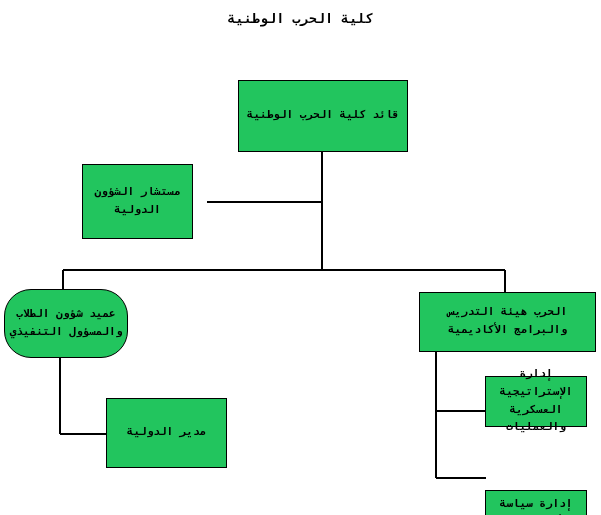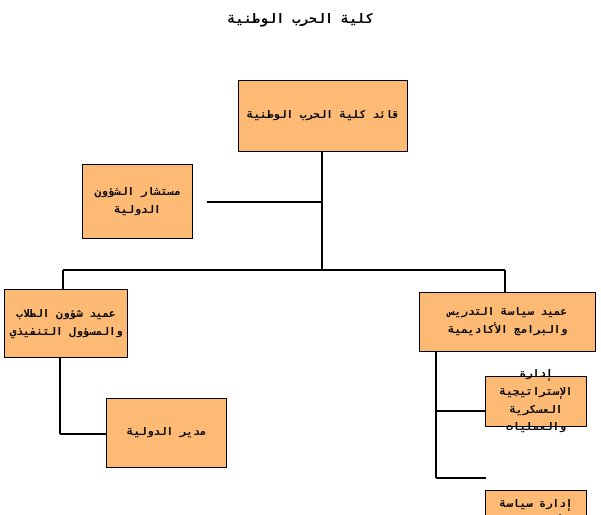--- a/index.html
+++ b/index.html
@@ -35,39 +35,39 @@
   }
   .wires line {
     stroke: #000000;
     stroke-width: 1.5;
     shape-rendering: crispEdges;
   }
   .node {
     position: absolute;
     box-sizing: border-box;
     border: 1.5px solid #000000;
-    background: #fdba74;
+    background: #22c55e;
     display: flex;
     align-items: center;
     justify-content: center;
   }
   .node span {
     display: block;
     text-align: center;
     font-weight: bold;
     font-size: 11px;
     line-height: 1.6;
     direction: rtl;
     white-space: pre-line;
     padding: 0 3px;
   }
   
   .n-commander   { left: 238px; top:  80px; width: 170px; height: 72px; }
   .n-advisor     { left:  82px; top: 164px; width: 111px; height: 75px; }
-  .n-dean-students { left:  4px; top: 289px; width: 124px; height: 69px; }
+  .n-dean-students { left:  4px; top: 289px; width: 124px; height: 69px; border-radius: 27px; }
   .n-dean-faculty  { left: 419px; top: 292px; width: 177px; height: 60px; }
   .n-admin-director{ left: 106px; top: 398px; width: 121px; height: 70px; }
   .n-strategy-ops  { left: 485px; top: 376px; width: 102px; height: 51px; }
   .n-security-policy{ left: 485px; top: 458px; width: 102px; height: 47px; margin-top: 32px; }
 </style>
 </head>
 <body>
 
 <div class="canvas">
 
@@ -94,21 +94,21 @@
     <span>مستشار الشؤون
 الدولية</span>
   </div>
 
   <div class="node n-dean-students">
     <span>عميد شؤون الطلاب
 والمسؤول التنفيذي</span>
   </div>
 
   <div class="node n-dean-faculty">
-    <span>عميد سياسة التدريس
+    <span>الحرب هيئة التدريس
 والبرامج الأكاديمية</span>
   </div>
 
   <div class="node n-admin-director">
     <span>مدير الدولية</span>
   </div>
 
   <div class="node n-strategy-ops">
     <span>إدارة الإستراتيجية
 العسكرية والعمليات</span>

